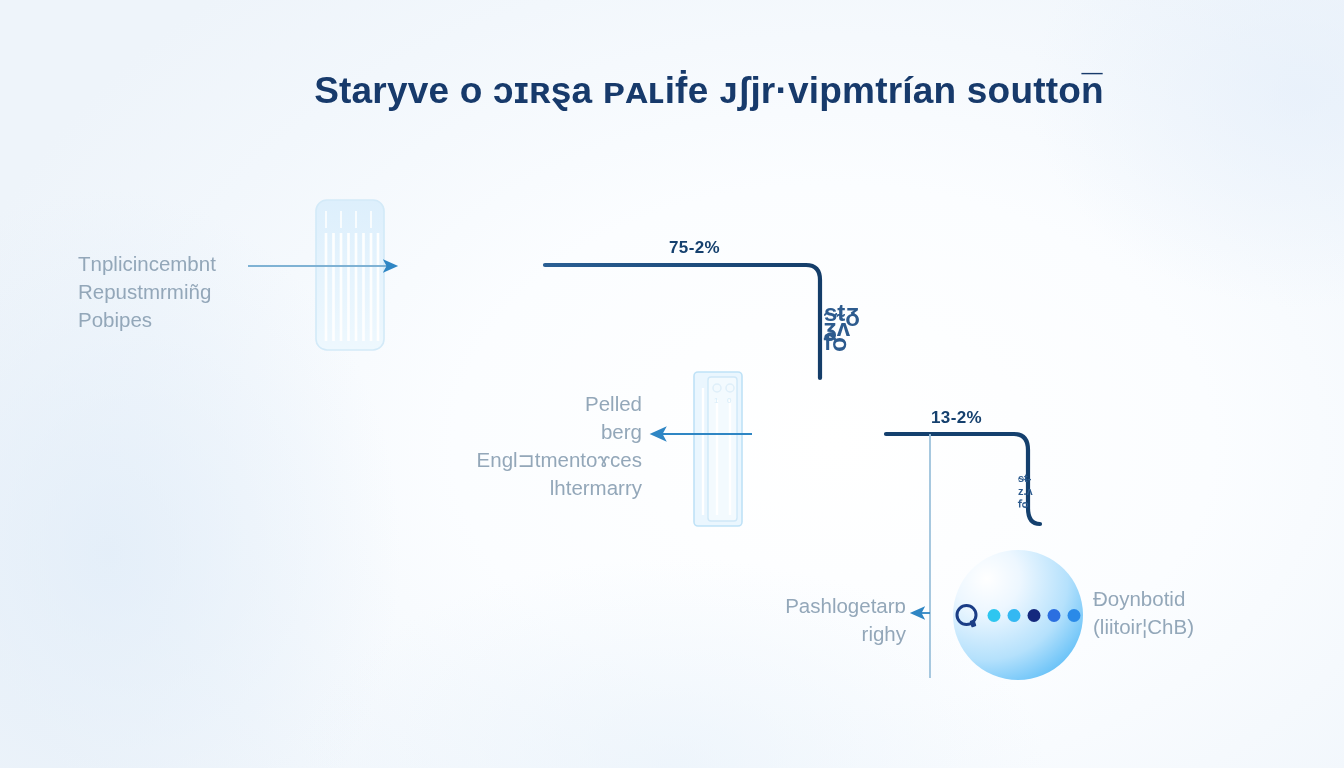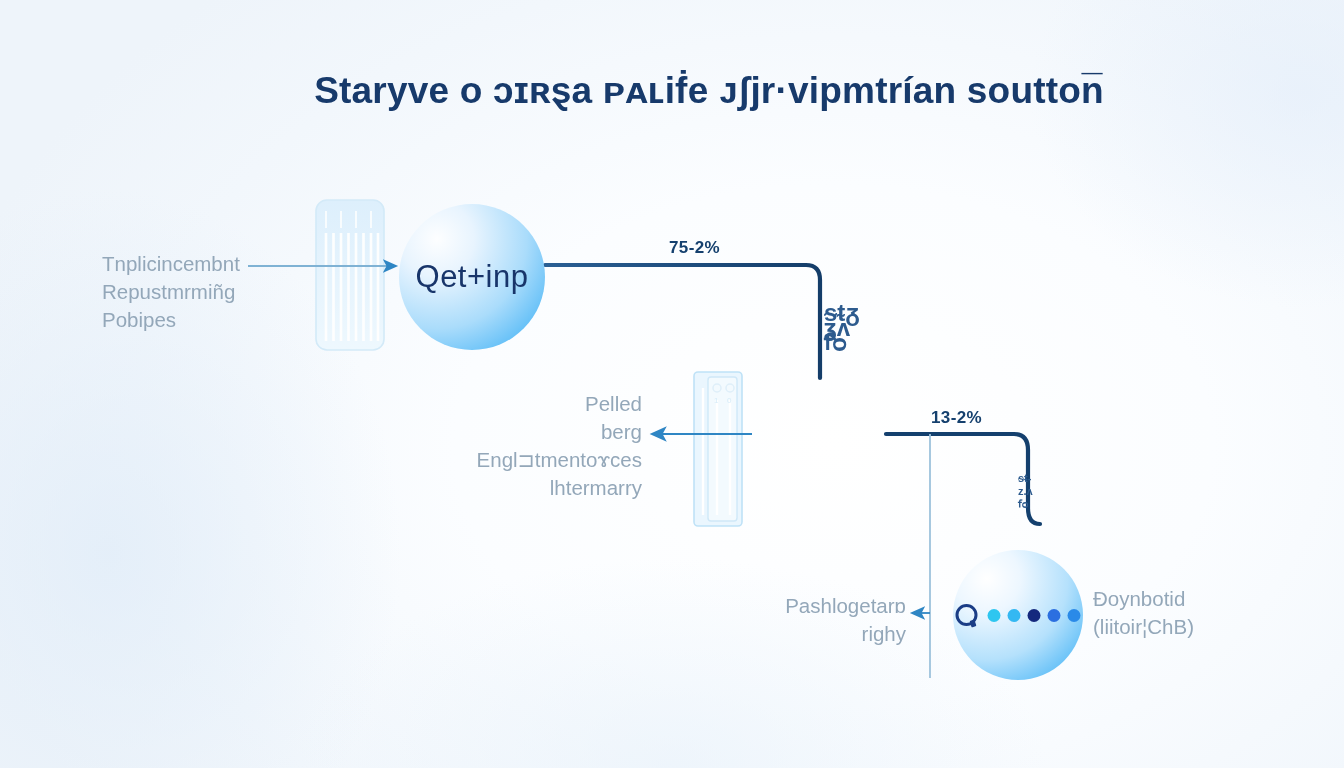--- a/index.html
+++ b/index.html
@@ -141,37 +141,34 @@
       <line x1="752" y1="434" x2="652" y2="434" stroke="#2f86c4" stroke-width="2" marker-end="url(#ahLight)"></line>
     </g>
 
     <g>
       <line x1="930" y1="434" x2="930" y2="678" stroke="#9dc2dc" stroke-width="1.8"></line>
       <line x1="930" y1="613" x2="912" y2="613" stroke="#2f86c4" stroke-width="1.8" marker-end="url(#ahLight)"></line>
     </g>
 
   </svg>
 
-  <div class="node" id="n1">
-    <span class="cap">Qet+inp</span>
-  </div>
 
 
   <div class="node" id="n3">
     <span class="dots">
       <span class="q"></span>
       <span class="d" style="background:#2ec6f0"></span>
       <span class="d" style="background:#34b8f2"></span>
       <span class="d" style="background:#14297e"></span>
       <span class="d" style="background:#2b6fe0"></span>
       <span class="d" style="background:#2a8ae8"></span>
     </span>
   </div>
 
-  <div class="lbl" style="left:78px;top:250px;width:170px;margin-left:24px;">Tnplicincembnt
+  <div class="lbl" style="left:78px;top:250px;width:170px;">Tnplicincembnt
 Repustmrmiñg
 Pobipes</div>
 
   <div class="lbl r" style="left:360px;top:390px;width:282px;">Pelled
 berg
 Engl⊐tmentoɤces
 lhtermarry</div>
 
   <div class="lbl r" style="left:690px;top:592px;width:216px;">Pashlogetarɒ
 righy</div>

